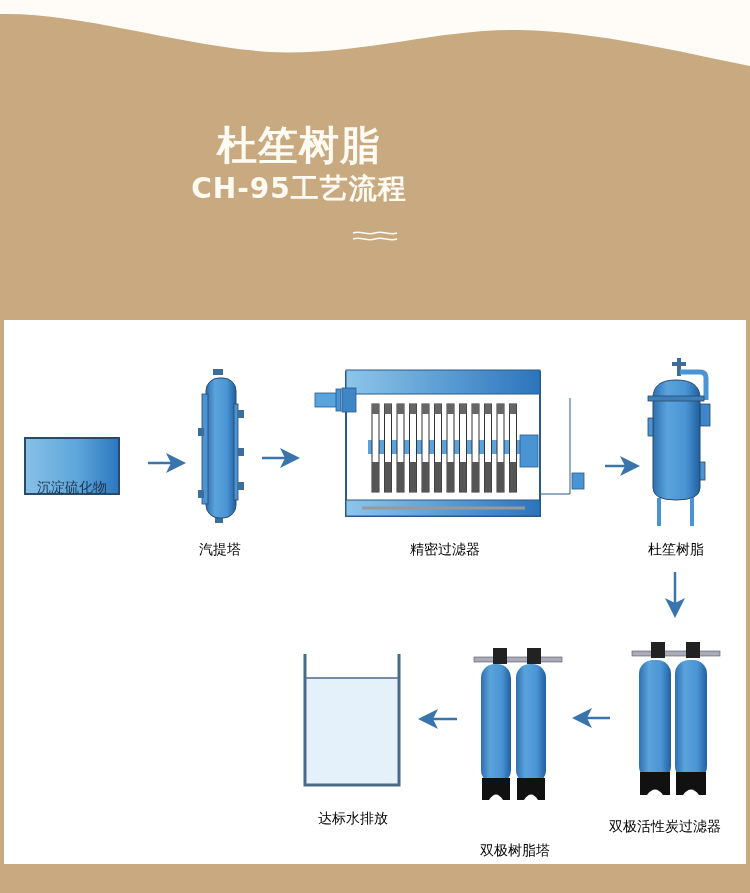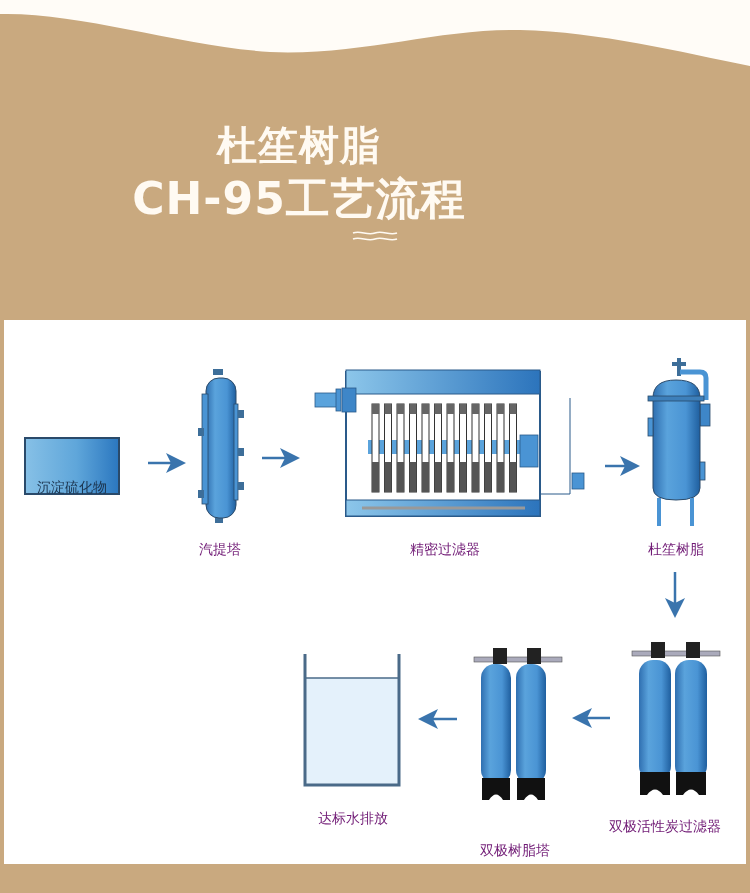--- a/index.html
+++ b/index.html
@@ -1,23 +1,23 @@
 <!DOCTYPE html>
 <html><head>
 <meta charset="utf-8">
 <style>
   html, body { margin: 0; padding: 0; }
   body { width: 750px; height: 893px; position: relative; overflow: hidden; background: #c9a97f; font-family: "DejaVu Sans", sans-serif; }
   .wave { position: absolute; left: 0; top: 0; width: 750px; height: 120px; }
   .title { position: absolute; left: 0; width: 598px; text-align: center; color: #fffaf2; font-weight: bold; font-family: "DejaVu Sans", sans-serif; letter-spacing: 1px; }
   .t1 { top: 118px; font-size: 40px; }
-  .t2 { top: 170px; font-size: 44px; }
+  .t2 { top: 170px; font-size: 28px; }
   .squig { position: absolute; left: 351px; top: 228px; width: 48px; height: 16px; }
   .panel { position: absolute; left: 4px; top: 320px; width: 742px; height: 544px; background: #ffffff; }
-  .lbl { position: absolute; font-size: 14px; color: #701a75; text-align: center; font-family: "DejaVu Sans", sans-serif; white-space: nowrap; }
+  .lbl { position: absolute; font-size: 14px; color: #000000; text-align: center; font-family: "DejaVu Sans", sans-serif; white-space: nowrap; }
   .diag { position: absolute; left: 0; top: 0; width: 750px; height: 893px; }
   .srcbox { position: absolute; left: 24px; top: 437px; width: 92px; height: 54px; border: 2px solid #2a4a6a; background: linear-gradient(90deg, #86c0e6 0%, #5fa6da 55%, #2c78c0 100%); display: flex; align-items: center; justify-content: center; }
   .srcbox span { font-size: 14px; color: #1c3550; font-family: "DejaVu Sans", sans-serif; margin-top: 44px; }
 </style>
 </head>
 <body>
 
 <svg class="wave" viewBox="0 0 750 120" preserveAspectRatio="none">
   <rect x="0" y="0" width="750" height="120" fill="#fffcf7"></rect>
   <path d="M0,14 C80,12 180,46 270,52 C360,56 440,28 520,30 C600,32 680,52 750,66 L750,120 L0,120 Z" fill="#c9a97f"></path>

